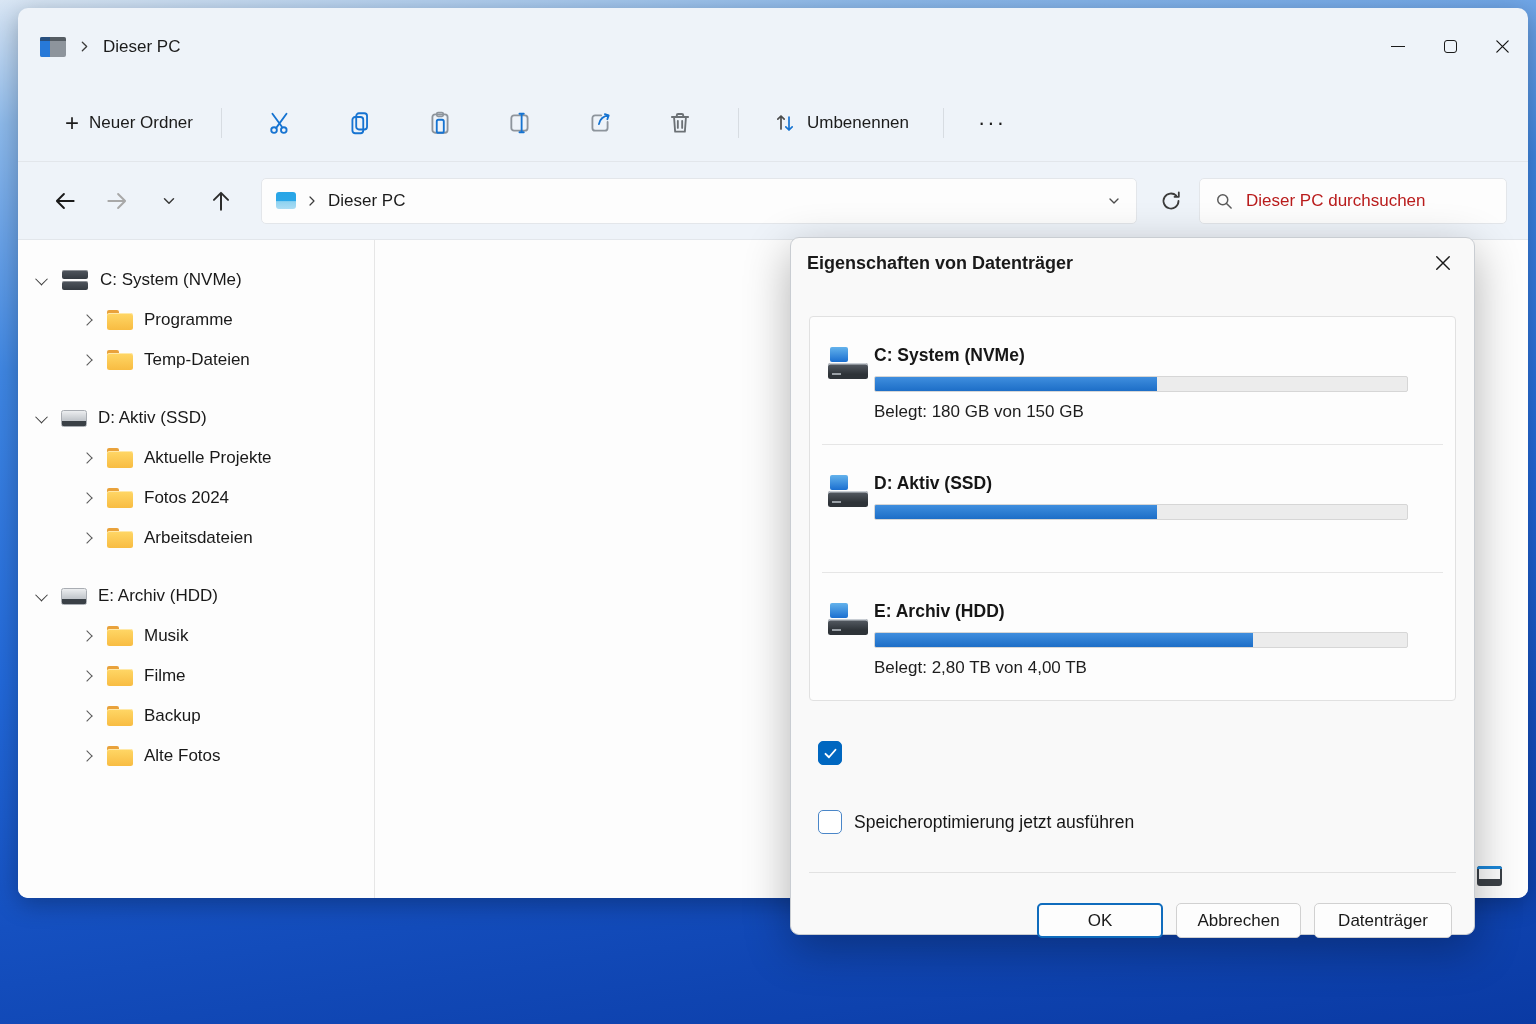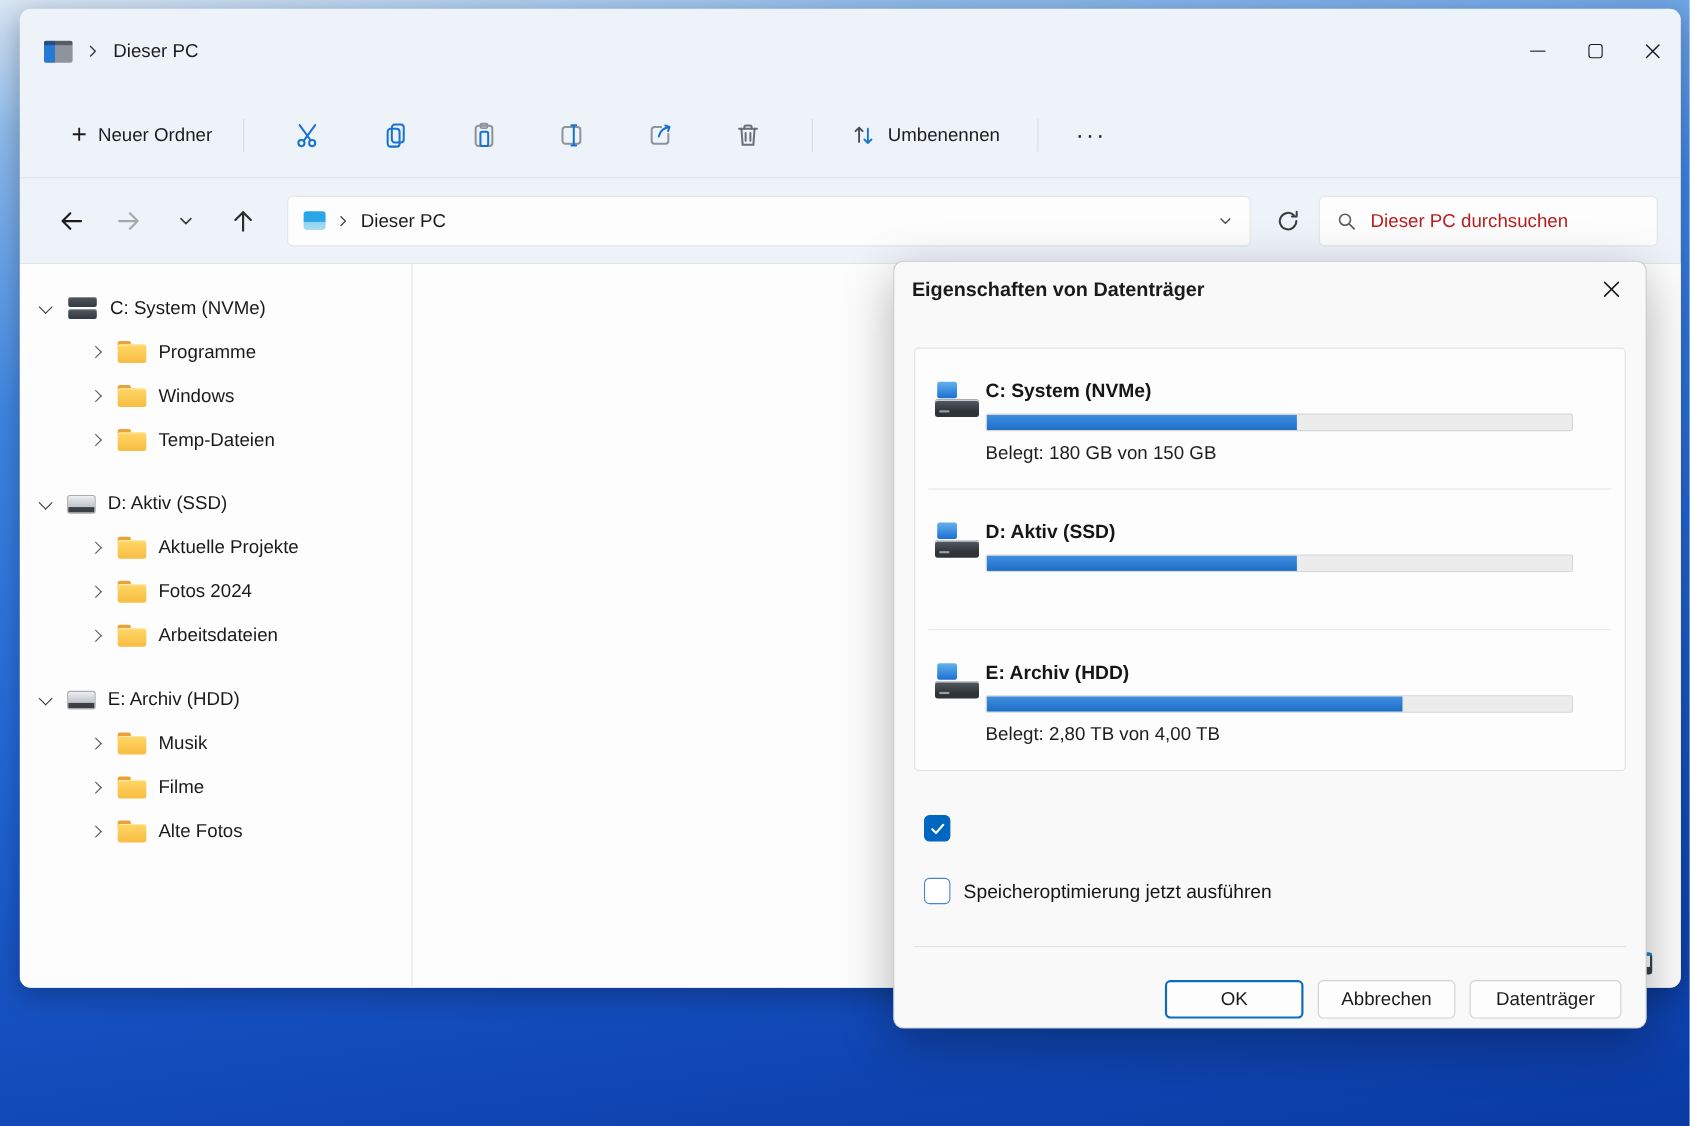--- a/index.html
+++ b/index.html
@@ -79,21 +79,21 @@
     box-shadow:inset 0 1px 0 #ffe9a8; }
   .main-pane { flex:1; }
   .statusbar-icons { position:absolute; right:26px; bottom:12px; display:flex; gap:18px; align-items:center; }
   .ico-lines { width:22px; height:17px; display:flex; flex-direction:column; justify-content:space-between; cursor:pointer; }
   .ico-lines span { height:2.6px; background:#4c4c4c; border-radius:1px; }
   .ico-thumb { position:relative; width:25px; height:20px; background:#3c4147; border-radius:3px; cursor:pointer; overflow:hidden; }
   .ico-thumb::before { content:""; position:absolute; left:2px; top:2px; width:21px; height:11px; background:#fdfdfd; }
   .ico-thumb::after { content:""; position:absolute; left:0; top:0; width:100%; height:3px; background:#1b86d8; }
 
   
-  .dialog { position:absolute; left:812px; top:237px; width:685px; height:698px;
+  .dialog { position:absolute; left:790px; top:237px; width:685px; height:698px;
     background:#f9f9f9; border:1px solid #c9cdd2; border-radius:9px;
     box-shadow:0 14px 46px rgba(0,0,0,.30); z-index:10; }
   .dlg-header { height:50px; display:flex; align-items:center; padding:0 12px 0 16px; }
   .dlg-title { font-size:18px; font-weight:700; color:#1a1a1a; }
   .dlg-close { margin-left:auto; width:38px; height:34px; display:flex; align-items:center; justify-content:center;
     border-radius:5px; cursor:pointer; }
   .drive-box { margin:28px 18px 0 18px; height:385px; background:#fdfdfd;
     border:1px solid #e1e1e1; border-radius:4px; overflow:hidden; }
   .drow { height:127px; display:flex; padding:28px 47px 0 18px; }
   .rowsep { height:1px; background:#e6e6e6; margin:0 12px; }
@@ -103,21 +103,21 @@
   .dicon .dark-part { position:absolute; left:0; top:16px; width:40px; height:16px; border-radius:2.5px;
     background:linear-gradient(180deg,#585e66 0%,#2e3338 70%); box-shadow:inset 0 1.5px 0 #c8cdd3; }
   .dicon .dark-part::after { content:""; position:absolute; left:4px; bottom:4px; width:9px; height:2.5px; background:#9aa0a6; }
   .dinfo { flex:1; display:flex; flex-direction:column; }
   .dname { font-size:17.5px; font-weight:700; color:#161616; }
   .dtrack { margin-top:10px; height:16px; background:#ececec; border:1px solid #d6d6d6; border-radius:2px; overflow:hidden; }
   .dfill { height:100%; background:linear-gradient(180deg,#3f8ede 0%,#1d6ec7 100%); }
   .dusage { margin-top:10px; font-size:17px; color:#1d1d1d; }
   .chk-row { display:flex; align-items:center; gap:12px; margin-left:27px; cursor:pointer; }
   .chk-row.first { margin-top:40px; }
-  .chk-row.second { margin-top:33px;align-items:center; }
+  .chk-row.second { margin-top:45px;align-items:center; }
   .chk { width:24px; height:24px; border-radius:5px; border:1.6px solid #4a86c8; background:#fff;
     display:flex; align-items:center; justify-content:center; flex:0 0 auto; }
   .chk.on { background:#0067c0; border-color:#0067c0; }
   .chk svg { display:none; }
   .chk.on svg { display:block; }
   .chk-label { font-size:17.5px; color:#161616; }
   .dlg-sep { height:1px; background:#e2e2e2; margin:38px 18px 0 18px; }
   .dlg-buttons { display:flex; justify-content:flex-end; gap:13px; padding-right:22px; margin-top:30px; }
   .dlg-btn { height:35px; background:#fdfdfd; border:1px solid #d1d1d1; border-radius:5px;
     font-size:17px; color:#1a1a1a; font-family:inherit; cursor:pointer; }
@@ -273,27 +273,20 @@
             <span class="chev-right"></span>
           </span>
         <span class="ico-folder"></span>
         <span>Programme</span>
       </div>
       <div class="trow child">
         <span class="chev">
             <span class="chev-right"></span>
           </span>
         <span class="ico-folder"></span>
-        <span>Windows</span>
-      </div>
-      <div class="trow child">
-        <span class="chev">
-            <span class="chev-right"></span>
-          </span>
-        <span class="ico-folder"></span>
         <span>Temp-Dateien</span>
       </div>
 
       <div class="trow drive gap-top">
         <span class="chev">
             <span class="chev-down"></span>
           </span>
         <span class="ico-disk"></span>
         <span>D: Aktiv (SSD)</span>
       </div>
@@ -332,20 +325,27 @@
           </span>
         <span class="ico-folder"></span>
         <span>Musik</span>
       </div>
       <div class="trow child">
         <span class="chev">
             <span class="chev-right"></span>
           </span>
         <span class="ico-folder"></span>
         <span>Filme</span>
+      </div>
+      <div class="trow child">
+        <span class="chev">
+            <span class="chev-right"></span>
+          </span>
+        <span class="ico-folder"></span>
+        <span>Backup</span>
       </div>
       <div class="trow child">
         <span class="chev">
             <span class="chev-right"></span>
           </span>
         <span class="ico-folder"></span>
         <span>Alte Fotos</span>
       </div>
     </div>
     <div class="main-pane"></div>

